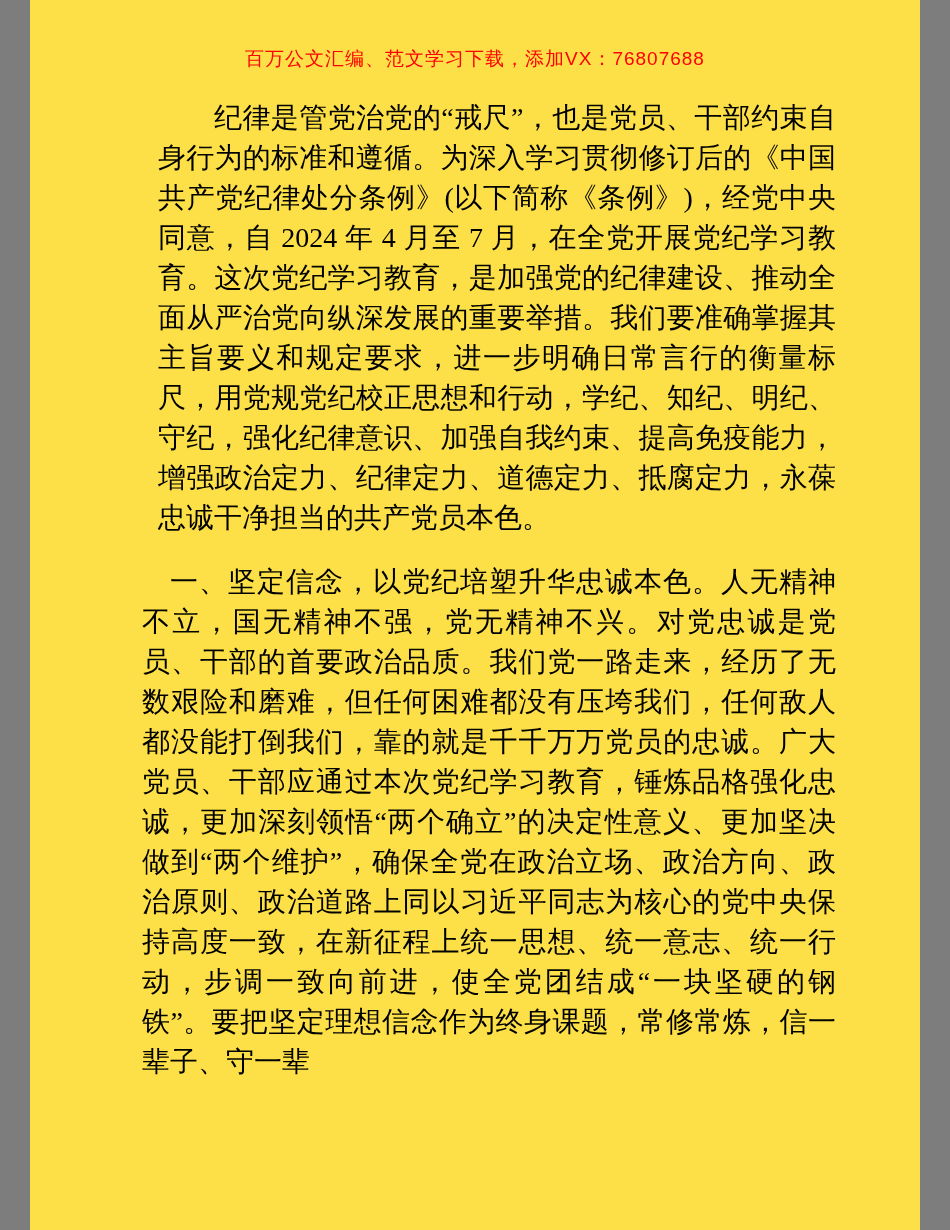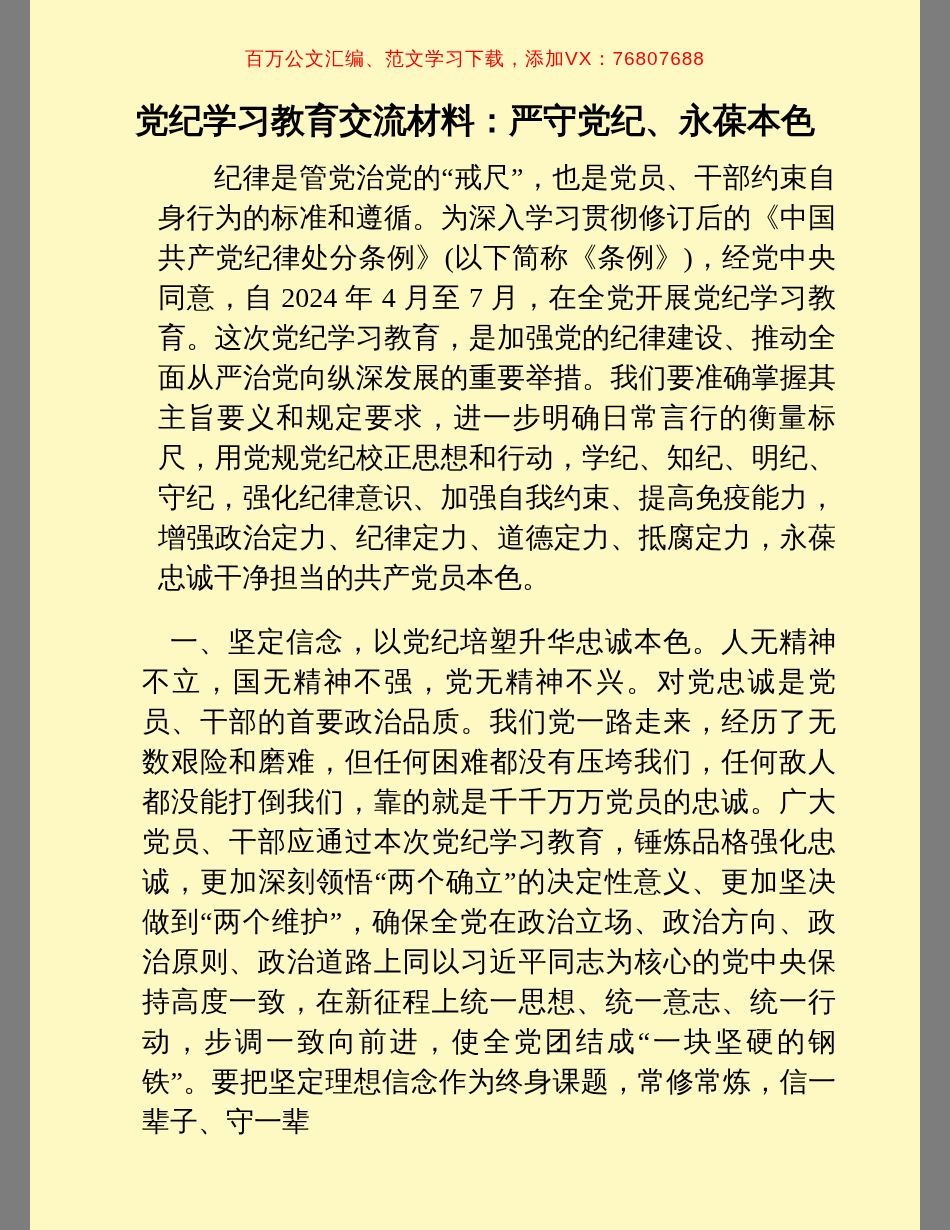--- a/index.html
+++ b/index.html
@@ -12,21 +12,21 @@
     width: 950px;
     height: 1230px;
     margin: 0 auto;
     background: #7d7d7d;
     overflow: hidden;
   }
   .page {
     width: 890px;
     height: 1230px;
     margin: 0 auto;
-    background: #fef9c3;
+    background: #fde047;
     box-sizing: border-box;
     padding: 46px 84px 40px 84px;
   }
   .notice {
     text-align: center;
     color: #fe0000;
     font-size: 19px;
     font-family: "Liberation Sans", "DejaVu Sans", sans-serif;
     letter-spacing: 1px;
     margin: 0 0 26px 0;
@@ -58,21 +58,20 @@
   }
 </style>
 </head>
 <body>
 
 <div class="viewport">
   <div class="page">
 
     <p class="notice">百万公文汇编、范文学习下载，添加VX：76807688</p>
 
-    <h1 class="doc-title">党纪学习教育交流材料：严守党纪、永葆本色</h1>
 
     <div class="body-text">
       <p class="para-1">纪律是管党治党的“戒尺”，也是党员、干部约束自身行为的标准和遵循。为深入学习贯彻修订后的《中国共产党纪律处分条例》(以下简称《条例》)，经党中央同意，自 2024 年 4 月至 7 月，在全党开展党纪学习教育。这次党纪学习教育，是加强党的纪律建设、推动全面从严治党向纵深发展的重要举措。我们要准确掌握其主旨要义和规定要求，进一步明确日常言行的衡量标尺，用党规党纪校正思想和行动，学纪、知纪、明纪、守纪，强化纪律意识、加强自我约束、提高免疫能力，增强政治定力、纪律定力、道德定力、抵腐定力，永葆忠诚干净担当的共产党员本色。</p>
       <p class="para-2">一、坚定信念，以党纪培塑升华忠诚本色。人无精神不立，国无精神不强，党无精神不兴。对党忠诚是党员、干部的首要政治品质。我们党一路走来，经历了无数艰险和磨难，但任何困难都没有压垮我们，任何敌人都没能打倒我们，靠的就是千千万万党员的忠诚。广大党员、干部应通过本次党纪学习教育，锤炼品格强化忠诚，更加深刻领悟“两个确立”的决定性意义、更加坚决做到“两个维护”，确保全党在政治立场、政治方向、政治原则、政治道路上同以习近平同志为核心的党中央保持高度一致，在新征程上统一思想、统一意志、统一行动，步调一致向前进，使全党团结成“一块坚硬的钢铁”。要把坚定理想信念作为终身课题，常修常炼，信一辈子、守一辈</p>
     </div>
 
   </div>
 </div>
 
 </body></html>

